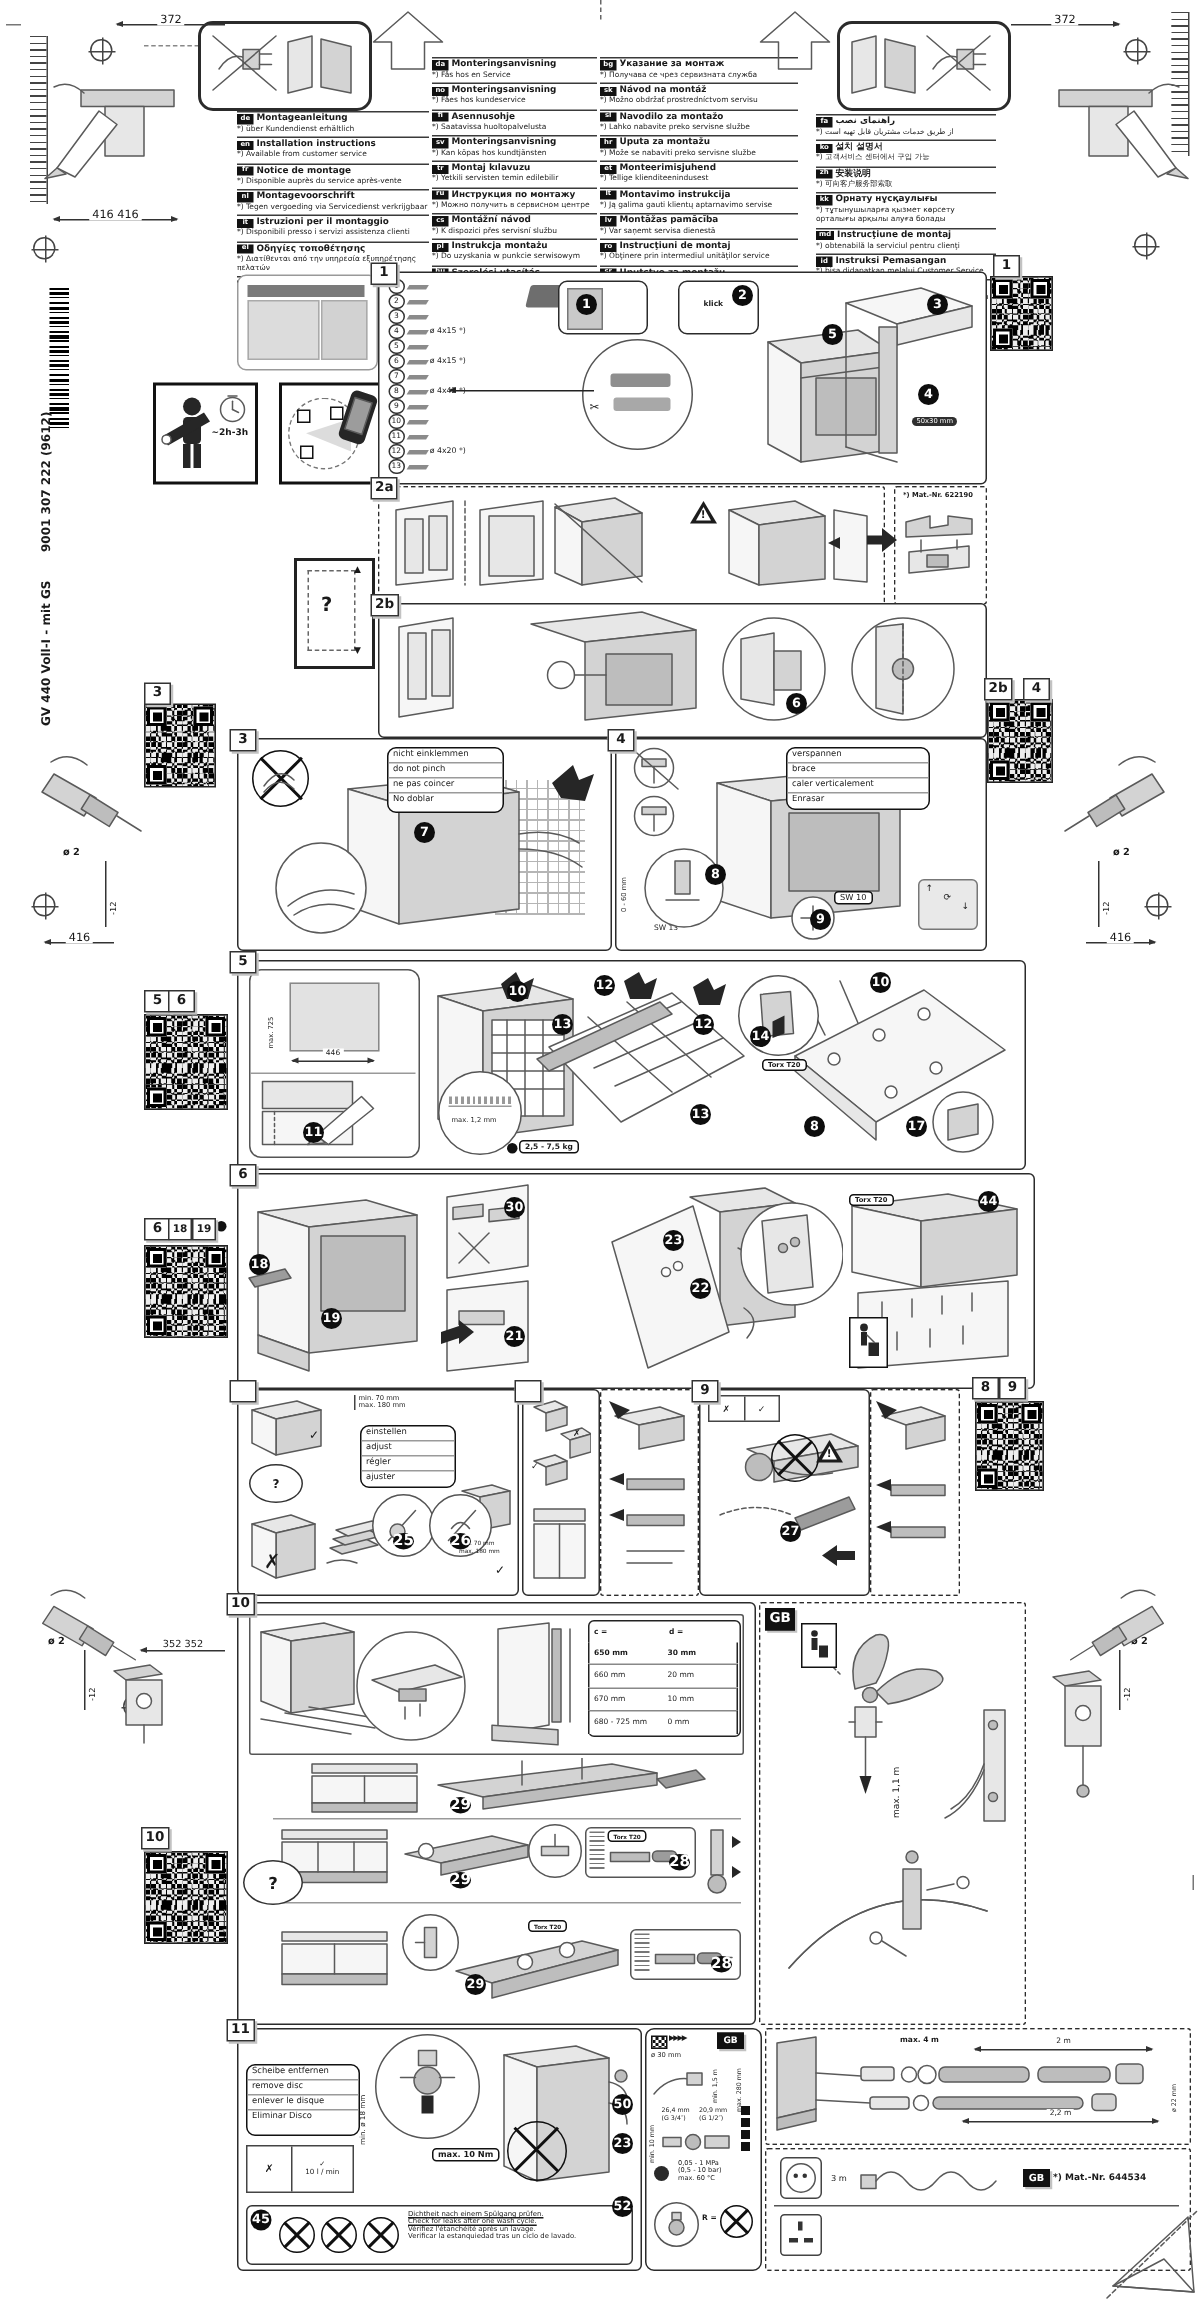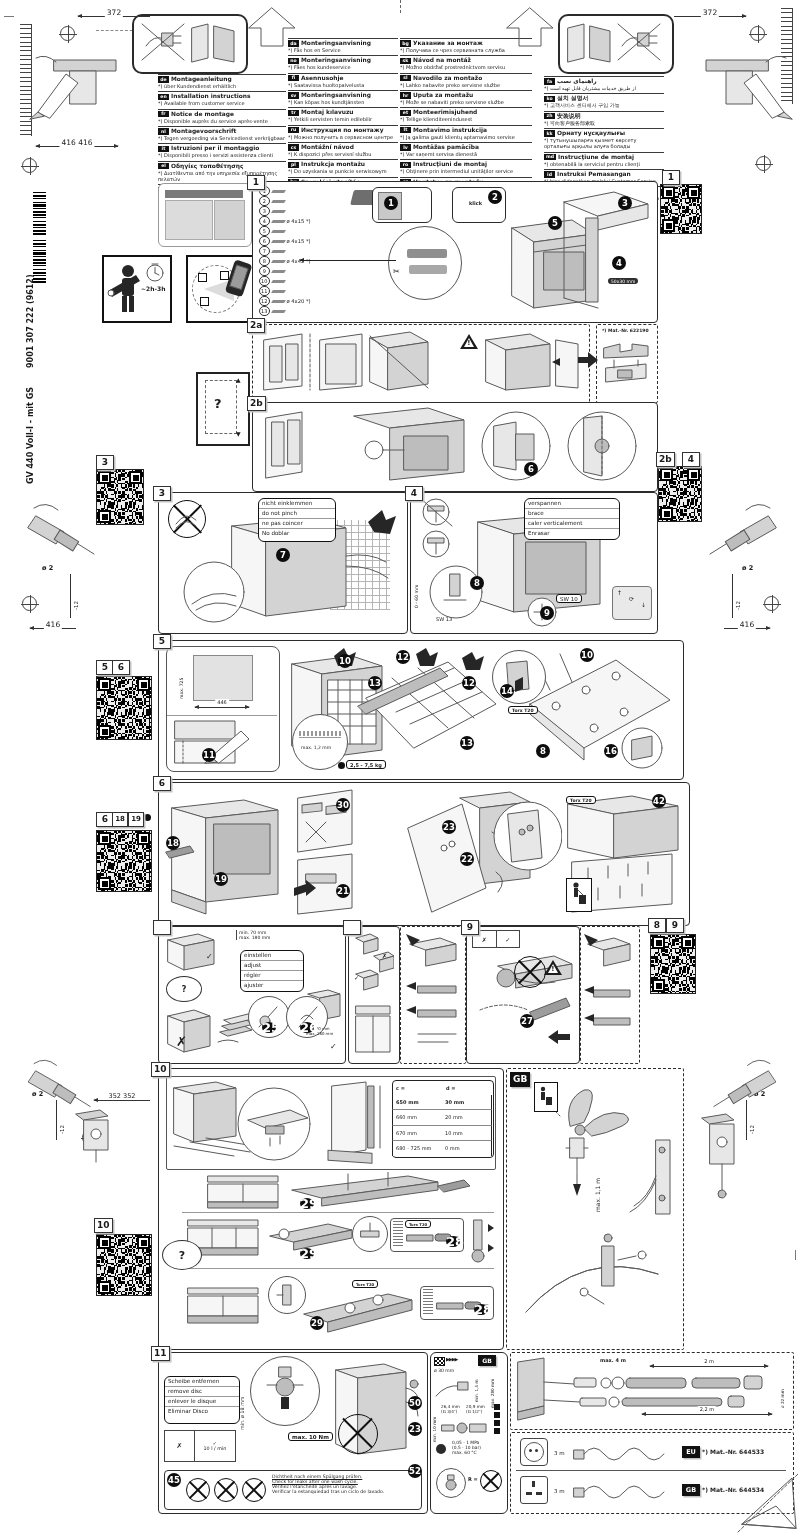--- a/index.html
+++ b/index.html
@@ -3,21 +3,21 @@
 <meta charset="utf-8">
 <style>
   html,body{margin:0;padding:0;background:#e9e9e9}
   #page{position:relative;width:802px;height:1536px;background:#fff;font-family:"DejaVu Sans",sans-serif;color:#1a1a1a;overflow:hidden;margin:0 auto}
   .abs{position:absolute}
   .box{position:absolute;border:1.4px solid #2b2b2b;border-radius:4px;background:#fff}
   .dashb{position:absolute;border:1.3px dashed #2b2b2b;border-radius:2px;background:#fff}
   .lab{position:absolute;min-width:12px;height:13px;padding:0 2px;border:1px solid #333;background:#fff;font-size:9px;font-weight:bold;line-height:13px;text-align:center;z-index:6;box-shadow:1.5px 1.5px 0 #c2c2c2}
   .lab.blk{background:#111;color:#fff;border-color:#111}
   .step{position:absolute;width:14px;height:14px;border-radius:50%;background:#0d0d0d;color:#fff;font-size:8.5px;font-weight:bold;line-height:14px;text-align:center;z-index:5}
-  .step.sm{width:14px;height:11px;font-size:13px;line-height:11px}
+  .step.sm{width:14px;height:11px;font-size:10px;line-height:11px}
   .note{position:absolute;border:1.6px solid #111;border-radius:6px;background:#fff;overflow:hidden;z-index:4}
   .note div{font-size:5.6px;line-height:1.6;padding:0 3px;border-top:.8px solid #9a9a9a;white-space:nowrap}
   .note div:first-child{border-top:none}
   .qr{position:absolute;border:1px solid #222;background:repeating-conic-gradient(#111 0% 25%,#fff 0% 50%),repeating-conic-gradient(#111 0% 25%,#fff 0% 50%);background-size:7px 7px,11px 11px;background-position:0 0,3px 2px;background-blend-mode:difference;z-index:3}
   .qr i{position:absolute;width:9px;height:9px;border:2px solid #000;background:#fff}
   .qr i::after{content:"";position:absolute;inset:1.5px;background:#000}
   .bc{position:absolute;background:repeating-linear-gradient(180deg,#000 0 1.4px,#fff 1.4px 2.8px,#000 2.8px 5px,#fff 5px 6.2px,#000 6.2px 6.9px,#fff 6.9px 9.6px)}
   .ruler{position:absolute;border-right:1px solid #444}
   .ruler u{position:absolute;right:0;top:0;bottom:0;width:11px;background:repeating-linear-gradient(180deg,#444 0 1px,transparent 1px 4.4px);text-decoration:none}
   .ruler b{position:absolute;right:5px;top:0;bottom:0;width:6px;background:repeating-linear-gradient(180deg,#444 0 1px,transparent 1px 8.8px)}
@@ -794,21 +794,21 @@
       <circle class="fw" cx="96" cy="28" r="4"></circle>
       <circle class="fw" cx="104" cy="64" r="4"></circle>
       <circle class="fw" cx="74" cy="80" r="4"></circle>
     <line x1="16" y1="14" x2="30" y2="42"></line>
       <line x1="40" y1="6" x2="52" y2="34"></line>
     <circle class="fw" cx="122" cy="100" r="20"></circle>
       <polygon class="f2" points="112,92 132,88 132,108 112,112"></polygon>
   </svg>
   <div class="step" style="left:580px;top:648px">10</div>
   <div class="step" style="left:536px;top:744px">8</div>
-  <div class="step" style="left:604px;top:744px">16</div>
+  <div class="step" style="left:604px;top:744px">17</div>
   <div class="lab" style="left:96px;top:660px">5</div>
   <div class="lab" style="left:112px;top:660px">6</div>
   <div class="qr" style="left:96px;top:676px;width:54px;height:62px">
       <i style="left:1px;top:1px"></i>
       <i style="right:1px;top:1px"></i>
       <i style="left:1px;bottom:1px"></i>
     </div>
 
   <div class="lab" style="left:153px;top:776px">6</div>
   <div class="box" style="left:158px;top:782px;width:530px;height:142px"></div>
@@ -859,21 +859,21 @@
     <g>
         <line x1="26" y1="80" x2="26" y2="92"></line>
         <line x1="46" y1="78" x2="46" y2="90"></line>
         <line x1="66" y1="76" x2="66" y2="88"></line>
         <line x1="86" y1="74" x2="86" y2="86"></line>
         <line x1="36" y1="100" x2="36" y2="112"></line>
         <line x1="58" y1="98" x2="58" y2="110"></line>
         <line x1="80" y1="96" x2="80" y2="108"></line>
       </g>
   </svg>
-  <div class="step" style="left:652px;top:794px">42</div>
+  <div class="step" style="left:652px;top:794px">44</div>
   <div class="blab" style="left:566px;top:796px;border-width:1px;font-size:4.5px">Torx T20</div>
   <div class="abs" style="left:566px;top:878px;width:24px;height:32px;border:1.4px solid #111;background:#fff;z-index:4">
     <svg class="sk" style="left:2px;top:2px" width="18" height="26" viewBox="0 0 18 26">
         <circle class="fd" cx="7" cy="4" r="2.6"></circle>
         <rect class="fd" x="5" y="7" width="4" height="9"></rect>
         <rect class="fd" x="10" y="14" width="7" height="9"></rect>
         <line x1="9" y1="9" x2="14" y2="14"></line>
       </svg>
   </div>
   <div class="lab" style="left:96px;top:812px">6</div>
@@ -1366,29 +1366,20 @@
     <div class="abs" style="left:5px;top:15px;width:6px;height:3px;background:#333"></div>
     <div class="abs" style="left:15px;top:15px;width:6px;height:3px;background:#333"></div>
   </div>
   <div class="abs" style="left:554px;top:1440px;width:234px;z-index:4">
       <div style="height:38px;position:relative">
       <span class="abs t55" style="left:0;top:10px">3 m</span>
       <svg class="sk" style="left:18px;top:2px" width="100" height="26" viewBox="0 0 100 26">
         <rect class="f2" x="2" y="8" width="10" height="9"></rect>
           <path d="M12 12 q10 -12 20 0 t20 0 t20 0 t20 0" stroke-width="2.4" stroke="#8a8a8a"></path>
       </svg>
-      <span class="lab blk" style="position:absolute;left:128px;top:6px;height:10px;line-height:10px;font-size:6.5px">EU</span>
-      <span class="abs t6" style="left:148px;top:8px;font-weight:bold;white-space:nowrap">*) Mat.-Nr. 644533</span>
-    </div>
-      <div style="height:38px;position:relative">
-      <span class="abs t55" style="left:0;top:10px">3 m</span>
-      <svg class="sk" style="left:18px;top:2px" width="100" height="26" viewBox="0 0 100 26">
-        <rect class="f2" x="2" y="8" width="10" height="9"></rect>
-          <path d="M12 12 q10 -12 20 0 t20 0 t20 0 t20 0" stroke-width="2.4" stroke="#8a8a8a"></path>
-      </svg>
       <span class="lab blk" style="position:absolute;left:128px;top:6px;height:10px;line-height:10px;font-size:6.5px">GB</span>
       <span class="abs t6" style="left:148px;top:8px;font-weight:bold;white-space:nowrap">*) Mat.-Nr. 644534</span>
     </div>
     </div>
 
   <svg class="sk" style="left:736px;top:1466px" width="66" height="70" viewBox="0 0 66 70">
     <polygon fill="#cfcfcf" stroke="#555" points="6,58 56,12 60,62"></polygon>
     <polygon fill="#f2f2f2" stroke="#777" points="6,58 40,40 60,62"></polygon>
     <line x1="2" y1="66" x2="62" y2="8" stroke-dasharray="3 2"></line>
   </svg>

